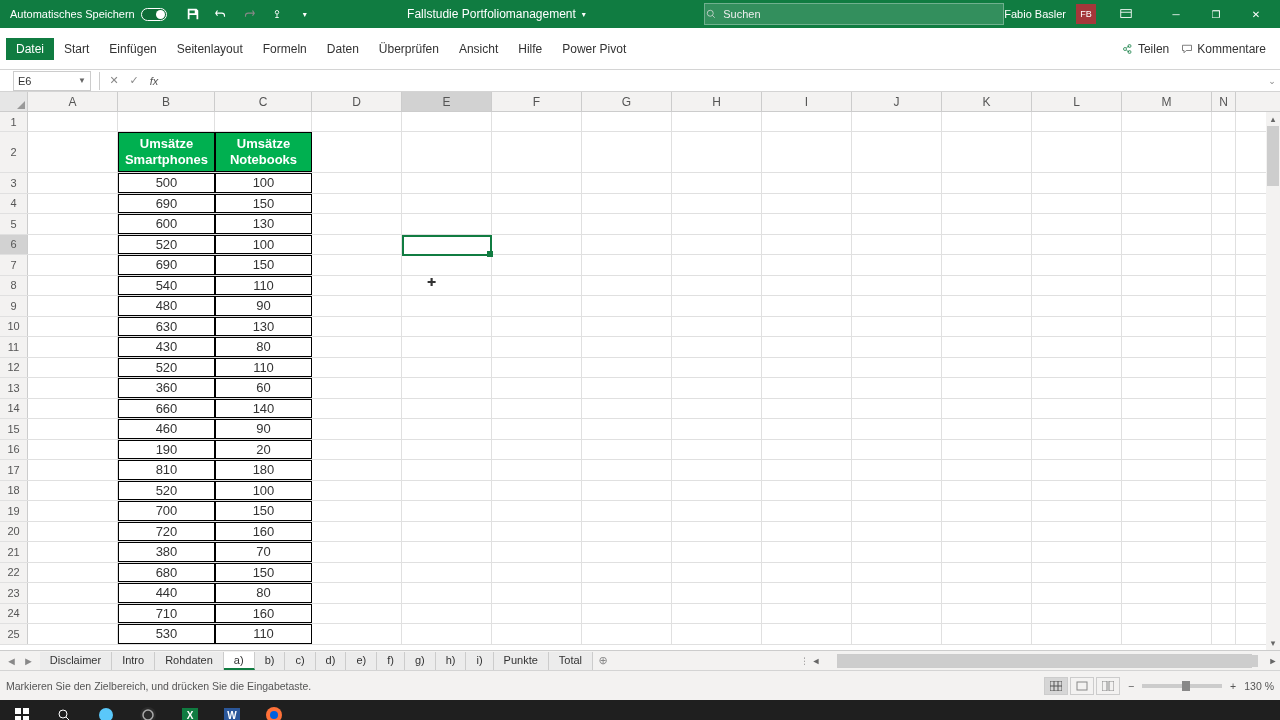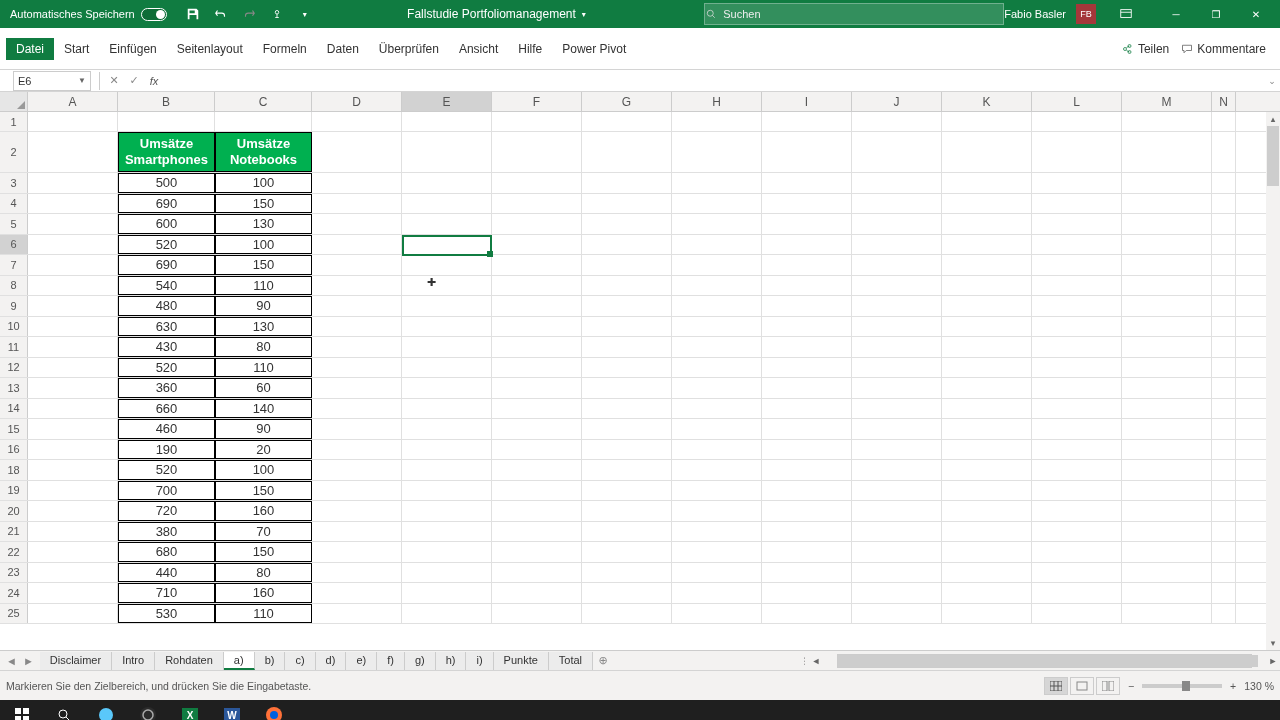--- a/index.html
+++ b/index.html
@@ -477,20 +477,37 @@
         <div class="cell cK"></div>
         <div class="cell cL"></div>
         <div class="cell cM"></div>
         <div class="cell cN"></div>
       </div>
       <div class="row rD">
         <div class="row-h">16</div>
         <div class="cell cA"></div>
         <div class="cell cB td-cell">190</div>
         <div class="cell cC td-cell">20</div>
+        <div class="cell cD"></div>
+        <div class="cell cE"></div>
+        <div class="cell cF"></div>
+        <div class="cell cG"></div>
+        <div class="cell cH"></div>
+        <div class="cell cI"></div>
+        <div class="cell cJ"></div>
+        <div class="cell cK"></div>
+        <div class="cell cL"></div>
+        <div class="cell cM"></div>
+        <div class="cell cN"></div>
+      </div>
+      <div class="row rD">
+        <div class="row-h">17</div>
+        <div class="cell cA"></div>
+        <div class="cell cB td-cell">810</div>
+        <div class="cell cC td-cell">180</div>
         <div class="cell cD"></div>
         <div class="cell cE"></div>
         <div class="cell cF"></div>
         <div class="cell cG"></div>
         <div class="cell cH"></div>
         <div class="cell cI"></div>
         <div class="cell cJ"></div>
         <div class="cell cK"></div>
         <div class="cell cL"></div>
         <div class="cell cM"></div>

